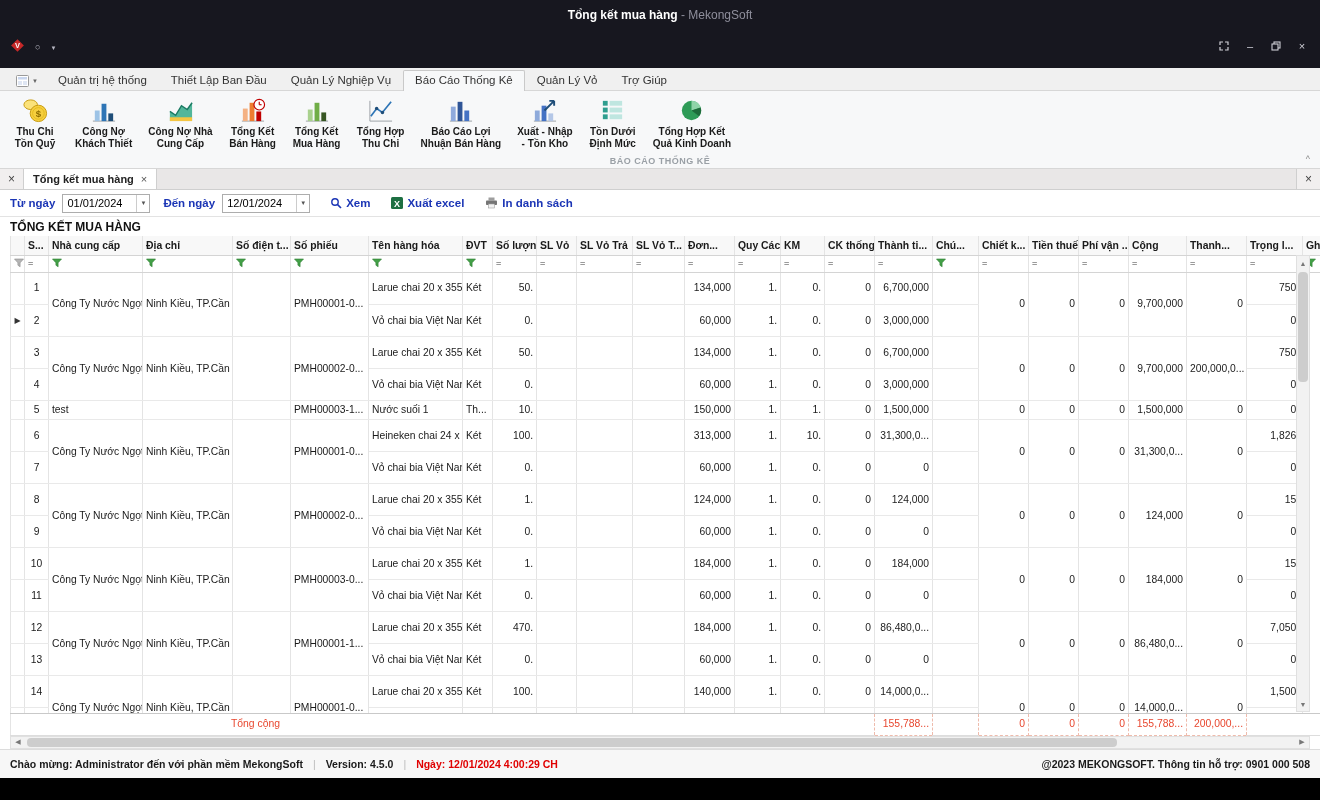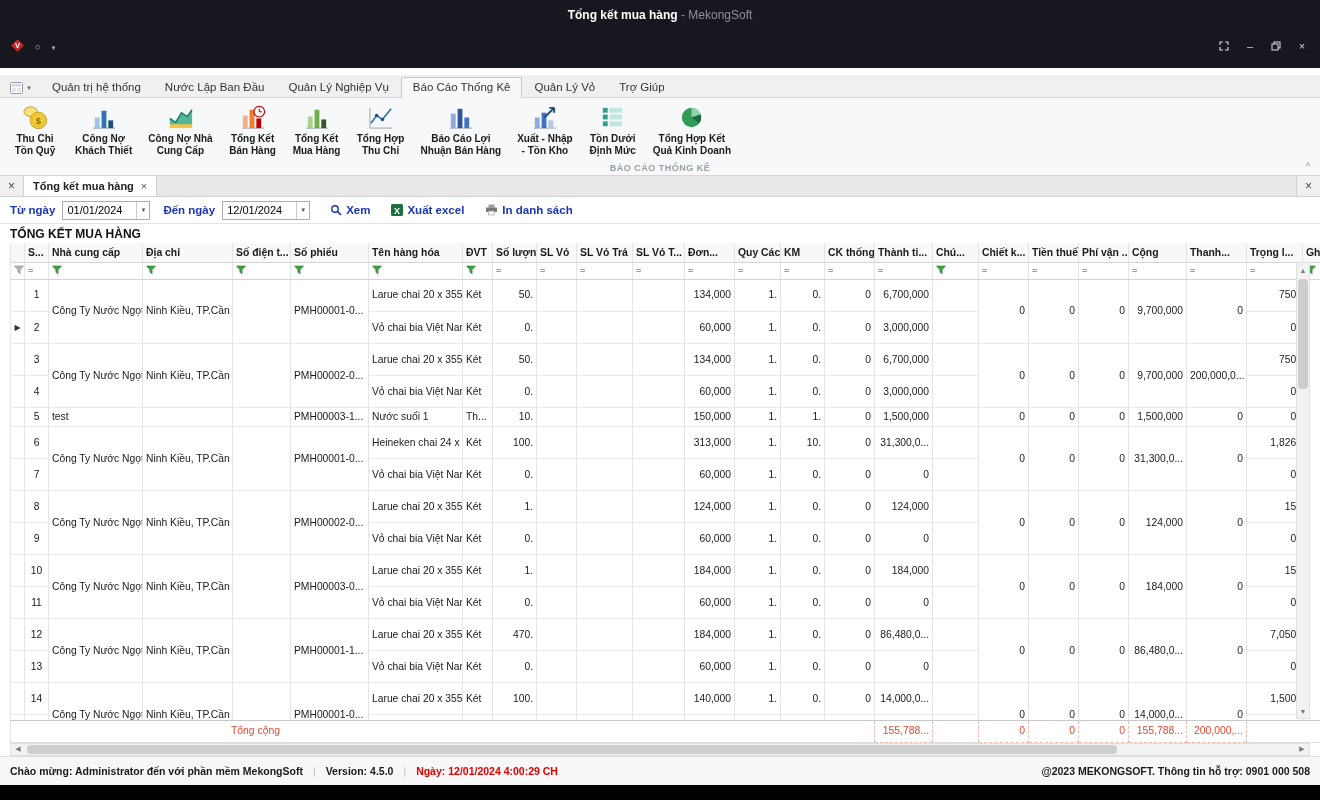--- a/index.html
+++ b/index.html
@@ -10,21 +10,21 @@
   
   .titlebar { height:68px; background:var(--titlebar,#17171f); position:relative; flex:none; color:#fff; }
   .titlebar-title { position:absolute; top:8px; left:0; right:0; text-align:center; font-size:12px; font-weight:bold; }
   .titlebar-title .suffix { color:#8f8f9c; font-weight:normal; }
   .qat { position:absolute; left:10px; top:38px; display:flex; align-items:center; gap:10px; }
   .qat .glyph { color:#b9b9c4; font-size:9px; line-height:1; cursor:default; }
   .wincontrols { position:absolute; right:12px; top:40px; display:flex; align-items:center; gap:14px; }
   .winbtn { width:12px; height:12px; display:flex; align-items:center; justify-content:center; color:#cfcfd6; font-size:11px; line-height:1; }
 
   
-  .menutabs { height:23px; background:#f0f0f0; display:flex; align-items:flex-end; padding-left:8px; border-bottom:1px solid #d7d7d7; flex:none;margin-top:7px; }
+  .menutabs { height:23px; background:#f0f0f0; display:flex; align-items:flex-end; padding-left:14px; border-bottom:1px solid #d7d7d7; flex:none; }
   .app-menu { display:flex; align-items:center; gap:3px; padding:0 8px 3px 2px; }
   .menu-tab { padding:3px 11px 4px; font-size:11.5px; color:#333; border:1px solid transparent; border-bottom:none; white-space:nowrap; cursor:default; }
   .menu-tab.active { background:#f7f8f9; border-color:#c9c9c9; border-radius:2px 2px 0 0; margin-bottom:-1px; padding-bottom:5px; }
 
   
   .ribbon { background:#f7f8f9; border-bottom:1px solid #d7d7d7; flex:none; }
   .ribbon-items { height:63px; display:flex; align-items:flex-start; padding:4px 6px 0 6px; gap:6px; }
   .ribbon-item { display:flex; flex-direction:column; align-items:center; padding:2px 5px; min-width:58px; cursor:default; border-radius:2px; }
   .ricon { width:27px; height:27px; display:block; margin-bottom:2px; }
   .ricon svg { width:27px; height:27px; display:block; }
@@ -127,21 +127,21 @@
       <svg width="13" height="12" viewBox="0 0 13 12">
           <rect x="0.5" y="0.5" width="12" height="11" rx="1" fill="#fff" stroke="#9a9a9a"></rect>
           <rect x="2" y="2" width="9" height="2.5" fill="#c9d6ee"></rect>
           <rect x="2" y="6" width="4" height="4" fill="#dfe6f3"></rect>
           <rect x="7" y="6" width="4" height="4" fill="#dfe6f3"></rect>
         </svg>
       <span style="font-size:6px;color:#666;">▼</span>
     </span>
     <span id="menuTabs" style="display:flex;align-items:flex-end;">
         <span class="menu-tab">Quản trị hệ thống</span>
-        <span class="menu-tab">Nước Lập Ban Đầu</span>
+        <span class="menu-tab">Thiết Lập Ban Đầu</span>
         <span class="menu-tab">Quản Lý Nghiệp Vụ</span>
         <span class="menu-tab active">Báo Cáo Thống Kê</span>
         <span class="menu-tab">Quản Lý Vỏ</span>
         <span class="menu-tab">Trợ Giúp</span>
       </span>
   </div>
 
   <div class="ribbon">
     <div class="ribbon-items" id="ribbonItems">
         <div class="ribbon-item">

